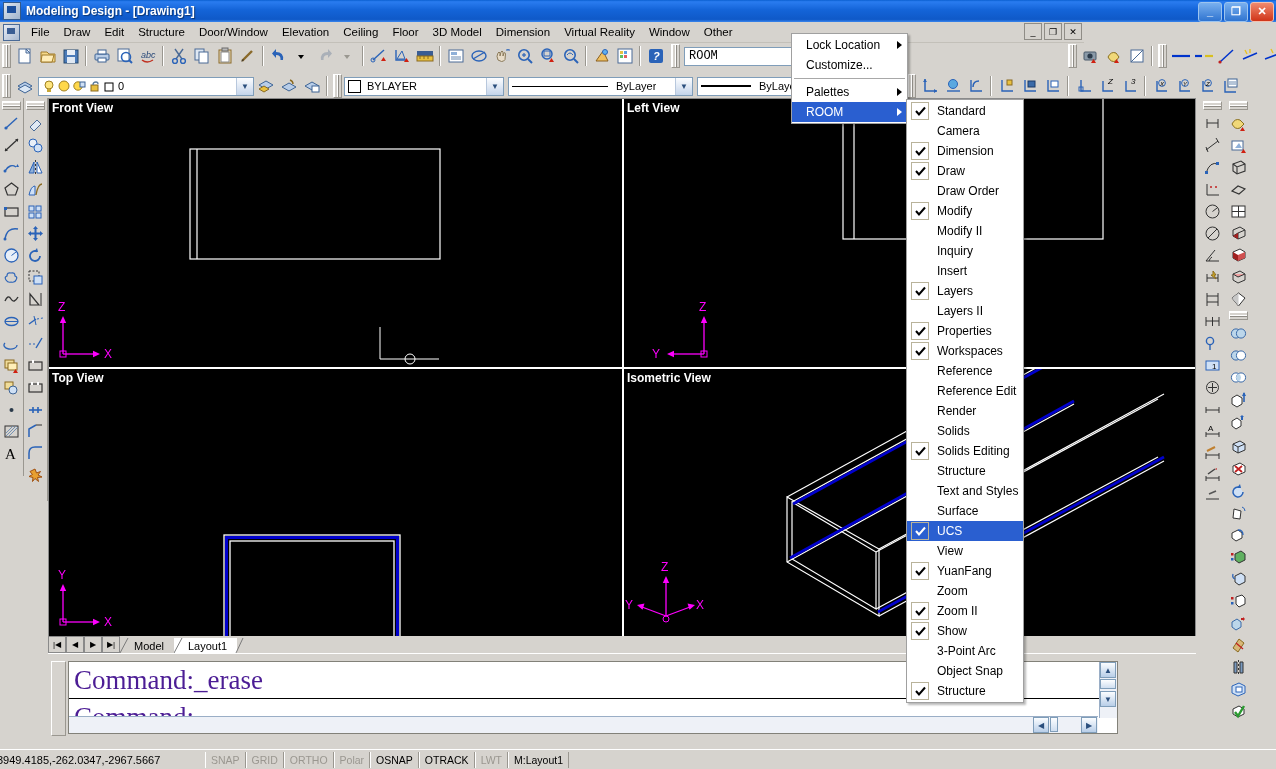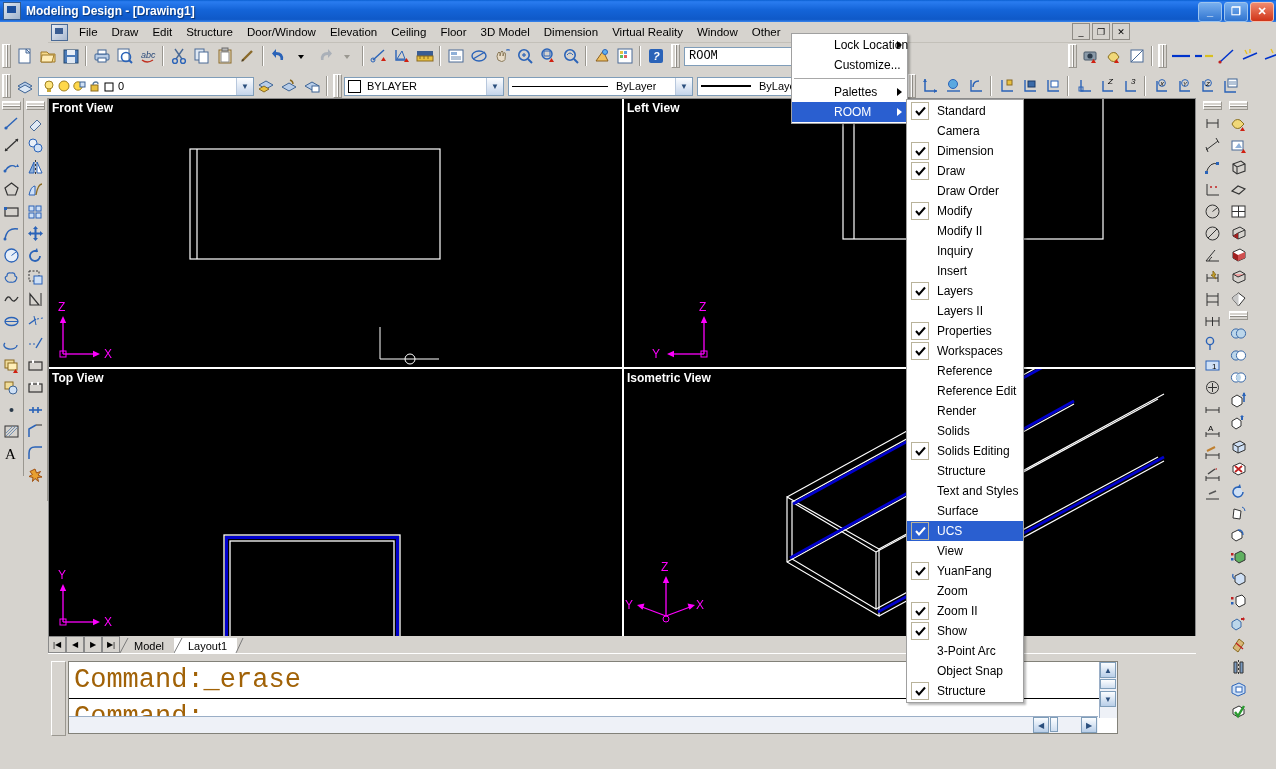--- a/index.html
+++ b/index.html
@@ -40,21 +40,20 @@
     color:#fff;font-size:11px;font-weight:bold;line-height:1;
   }
   .winbtn.close{background:linear-gradient(to bottom,#f08a6e,#d03418);border-color:#f3c0ae;}
   .winbtn .gl{display:block;transform:translateY(-1px);}
 
   
   .menubar{
     position:absolute;left:0;top:22px;width:1084px;height:20px;
     background:#d6d3ce;display:flex;align-items:center;
     border-bottom:1px solid #c3c0b9;
-    margin-left:48px;
   }
   .menubar .docicon{
     width:15px;height:15px;margin:0 4px 0 3px;flex:none;
     background:linear-gradient(135deg,#e8ecf4,#a9b9d0);
     border:1px solid #4a6a96;position:relative;
   }
   .menubar .docicon:after{content:"";position:absolute;left:3px;top:3px;width:8px;height:6px;background:#3a5d93;}
   .menubar .mi{
     padding:2px 7px;color:#000;font-size:11.5px;white-space:nowrap;cursor:default;
   }
@@ -128,21 +127,21 @@
   .tab{height:15px;padding:0 10px 0 14px;font-size:11px;display:flex;align-items:center;
      background:#d6d3ce;color:#000;position:relative;}
   .tab.active{background:#fff;font-weight:normal;}
   .tabslant{position:absolute;left:0;top:0;width:10px;height:15px;}
 
   
   .cmdwin{position:absolute;left:48px;top:653px;width:1148px;height:93px;background:#d6d3ce;
      border-top:1px solid #fff;box-sizing:border-box;}
   .cmdinner{position:absolute;left:20px;top:7px;width:1050px;height:73px;background:#fff;
      border:1px solid #828179;box-sizing:border-box;}
-  .cmdline{font-family:Liberation Mono, monospace;font-size:27px;color:#a16207;
+  .cmdline{font-family:Liberation Serif, serif;font-size:27px;color:#4c1d95;
      padding-left:5px;height:36px;line-height:36px;white-space:nowrap;overflow:hidden;}
   .cmdsep{height:1px;background:#000;}
   .vsb{position:absolute;right:0;top:0;width:17px;height:56px;background:#eef1f7;border-left:1px solid #9aaec6;}
   .hsb{position:absolute;left:0;bottom:0;width:100%;height:16px;background:#eef1f7;border-top:1px solid #9aaec6;}
   .sbbtn{width:16px;height:16px;background:linear-gradient(to bottom,#fbfdff,#b8cee8);
     border:1px solid #7f9db9;box-sizing:border-box;display:flex;align-items:center;justify-content:center;
     color:#2b4f7d;font-size:8px;}
   .sbthumb{background:linear-gradient(to bottom,#fdfeff,#cfdef0);border:1px solid #7f9db9;box-sizing:border-box;}
   .cmdleftsb{position:absolute;left:3px;top:7px;width:13px;height:73px;background:#d6d3ce;
      border-left:1px solid #fff;border-top:1px solid #fff;border-right:1px solid #9a9790;border-bottom:1px solid #9a9790;}
@@ -163,21 +162,21 @@
   .menu .row.sel{background:#2a5fd0;color:#fff;}
   .menu .row .chk{position:absolute;left:4px;top:1px;width:18px;height:18px;
      border:1px solid #b9b39a;background:#fff;display:flex;align-items:center;justify-content:center;
      box-sizing:border-box;}
   .menu .row.sel .chk{background:#2a5fd0;border-color:#b9b39a;}
   .menu .row .chk svg{display:block;}
   .menu .row .sub{position:absolute;right:5px;top:50%;transform:translateY(-50%);
      width:0;height:0;border-left:5px solid #000;border-top:4px solid transparent;border-bottom:4px solid transparent;}
   .menu .row.sel .sub{border-left-color:#fff;}
   .menu .hr{height:1px;background:#a8a8a8;margin:3px 2px;}
-  .menu .row.noind{padding-left:42px;}
+  .menu .row.noind{padding-left:14px;}
 </style>
 </head>
 <body>
 
 <div id="app">
 
   <div class="titlebar">
     <div class="sysicon"></div>
     <div class="ttext">Modeling Design  - [Drawing1]</div>
     <div class="winbtns">
@@ -1294,20 +1293,31 @@
         <div class="sbbtn" style="position:absolute;top:29px;left:0;">▼</div>
       </div>
       <div class="hsb" style="width:1029px;">
         <div class="sbbtn" style="position:absolute;left:1012px;top:0;">▶</div>
         <div class="sbbtn" style="position:absolute;left:964px;top:0;">◀</div>
         <div class="sbthumb" style="position:absolute;left:981px;top:0;width:8px;height:15px;"></div>
       </div>
     </div>
   </div>
 
+  <div class="statusbar">
+    <div class="coord" style="width:208px;overflow:hidden;">3949.4185,-262.0347,-2967.5667</div>
+    <div class="statcell">SNAP</div>
+    <div class="statcell">GRID</div>
+    <div class="statcell">ORTHO</div>
+    <div class="statcell">Polar</div>
+    <div class="statcell on">OSNAP</div>
+    <div class="statcell on">OTRACK</div>
+    <div class="statcell">LWT</div>
+    <div class="statcell on">M:Layout1</div>
+  </div>
 
   <div class="menu" style="left:791px;top:33px;width:117px;">
     <div class="row noind">
       <span>Lock Location</span>
       <span class="sub"></span>
     </div>
     <div class="row noind">
       <span>Customize...</span>
     </div>
     <div class="hr"></div>

